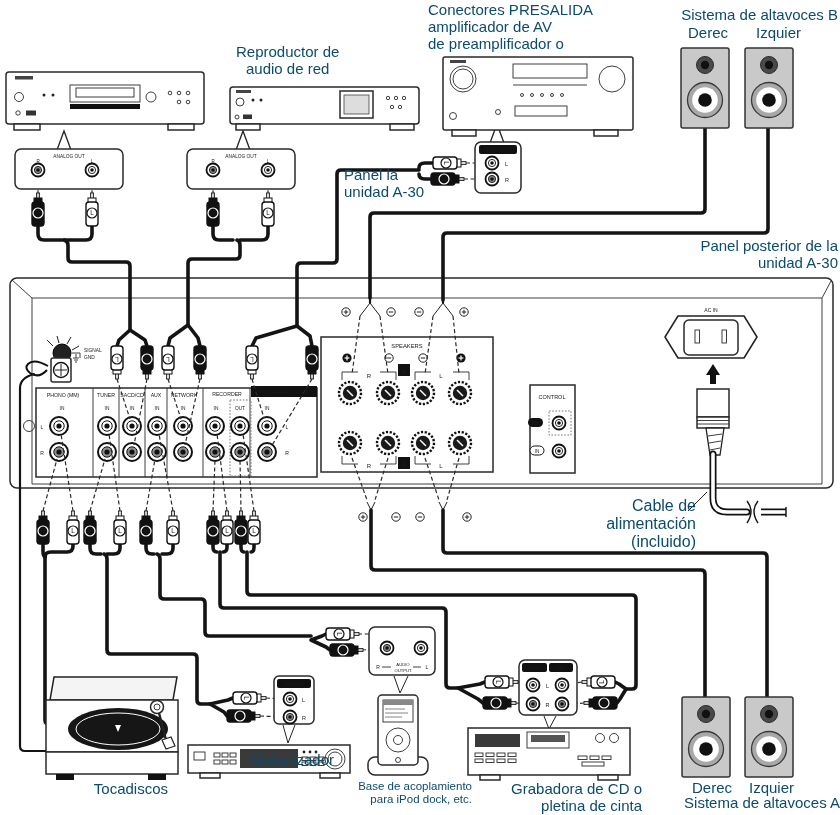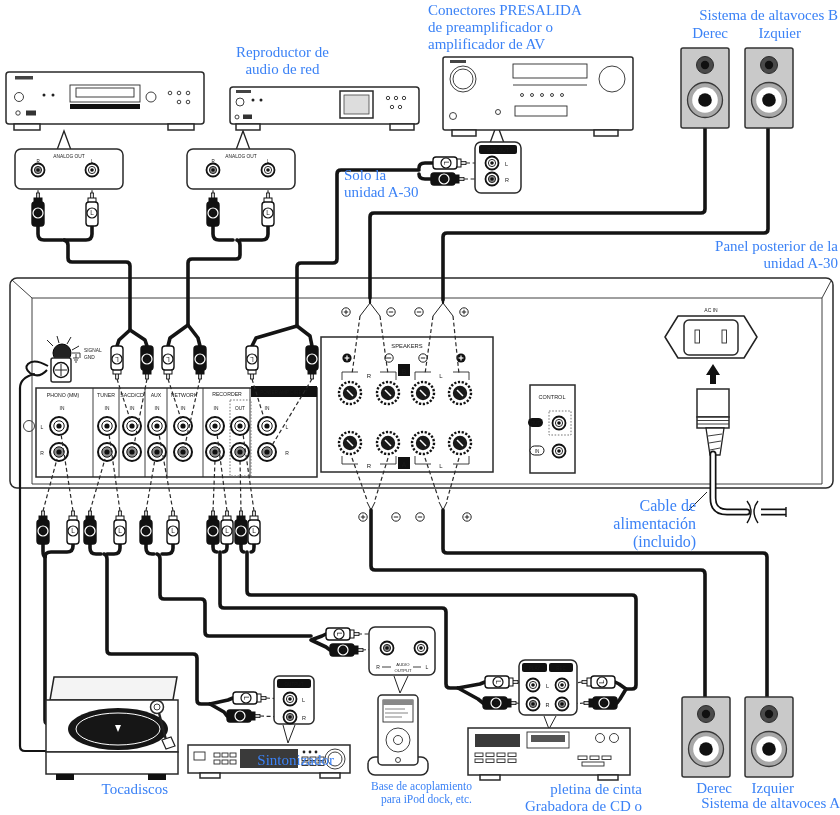--- a/index.html
+++ b/index.html
@@ -1,18 +1,18 @@
 <!DOCTYPE html>
 <html><head>
 <meta charset="utf-8">
 <style>
   html,body{margin:0;padding:0;background:#fff;}
   #stage{position:relative;width:840px;height:815px;background:#fff;overflow:hidden;
          font-family:"Liberation Sans","DejaVu Sans",sans-serif;color:#1a1a1a;}
-  .lbl{position:absolute;font-size:15px;line-height:1.12;color:#3b82f6;pointer-events:none;font-family:Liberation Serif, serif;}
+  .lbl{position:absolute;font-size:15px;line-height:1.12;color:#0c4a6e;pointer-events:none;}
   .c{text-align:right;}
   .s11{font-size:11.5px;}
   .s14{font-size:16px;}
   svg{position:absolute;left:0;top:0;}
   svg text{font-family:"Liberation Sans","DejaVu Sans",sans-serif;fill:#1a1a1a;}
   .tc{text-anchor:middle;}
   .cable{fill:none;stroke:#141414;stroke-width:3.6;stroke-linecap:round;stroke-linejoin:round;}
   .wire2{fill:none;stroke:#141414;stroke-width:2.2;stroke-linecap:round;}
   .dash{fill:none;stroke:#2a2a2a;stroke-width:1.2;stroke-dasharray:4 2.6;}
   .dot{fill:none;stroke:#777;stroke-width:1;stroke-dasharray:1.6 1.6;}
@@ -602,46 +602,46 @@
 
 <line x1="688" y1="511" x2="707" y2="492" class="ln"></line>
 </svg>
 
 <div class="lbl" style="left:236px;top:44px;text-align:center;">
   <div>Reproductor de</div>
   <div>audio de red</div>
 </div>
 <div class="lbl" style="left:428px;top:2px;">
   <div>Conectores PRESALIDA</div>
+  <div>amplificador de AV</div>
   <div>de preamplificador o</div>
-  <div>amplificador de AV</div>
 </div>
 <div class="lbl c" style="left:648px;top:7px;width:190px;">Sistema de altavoces B</div>
 <div class="lbl c" style="left:672px;top:25px;width:56px;">Derec</div>
 <div class="lbl c" style="left:731px;top:25px;width:70px;">Izquier</div>
 <div class="lbl" style="left:344px;top:167px;">
-  <div>Solo la</div>
+  <div>Panel la</div>
   <div>unidad A-30</div>
 </div>
 <div class="lbl c" style="left:650px;top:238px;width:188px;">
   <div>Panel posterior de la</div>
   <div>unidad A-30</div>
 </div>
 <div class="lbl c s14" style="left:594px;top:497px;width:102px;">
   <div>Cable de</div>
   <div>alimentación</div>
   <div>(incluido)</div>
 </div>
 <div class="lbl c" style="left:58px;top:781px;width:110px;">Tocadiscos</div>
 <div class="lbl c" style="left:206px;top:752px;width:128px;">Sintonizador</div>
 <div class="lbl c s11" style="left:334px;top:780px;width:138px;">
   <div>Base de acoplamiento</div>
   <div>para iPod dock, etc.</div>
 </div>
 <div class="lbl c" style="left:474px;top:781px;width:168px;">
+  <div>Grabadora de CD o</div>
   <div>pletina de cinta</div>
-  <div>Grabadora de CD o</div>
 </div>
 <div class="lbl c" style="left:676px;top:780px;width:56px;">Derec</div>
 <div class="lbl c" style="left:732px;top:780px;width:62px;">Izquier</div>
 <div class="lbl c" style="left:644px;top:795px;width:196px;">Sistema de altavoces A</div>
 
 </div>
 
 </body></html>

